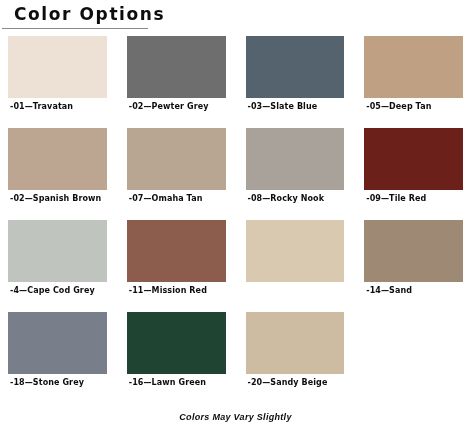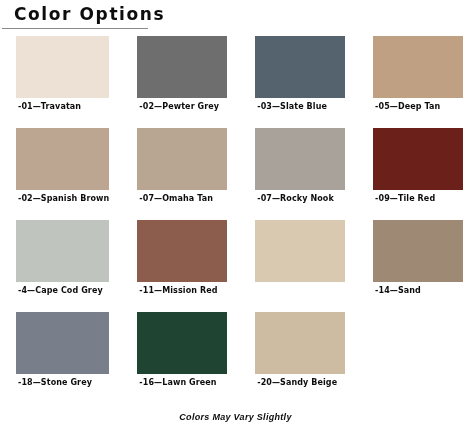--- a/index.html
+++ b/index.html
@@ -50,21 +50,20 @@
     margin: 7px 0 0 0;
     padding: 0 8px 0 8px;
     display: grid;
     grid-template-columns: repeat(4, 1fr);
     column-gap: 20px;
     row-gap: 0px;
   }
   .cell {
     display: flex;
     flex-direction: column;
-    margin-left: 8px;
   }
   .swatch {
     width: 100%;
     height: 62px;
     display: block;
   }
   .swatch-label {
     font-family: "DejaVu Sans", sans-serif;
     font-weight: bold;
     font-size: 8px;
@@ -120,21 +119,21 @@
       <div class="cell">
         <div class="swatch" style="background: rgb(188, 166, 146);"></div>
         <div class="swatch-label">-02—Spanish Brown</div>
       </div>
       <div class="cell">
         <div class="swatch" style="background: rgb(184, 166, 147);"></div>
         <div class="swatch-label">-07—Omaha Tan</div>
       </div>
       <div class="cell">
         <div class="swatch" style="background: rgb(169, 162, 154);"></div>
-        <div class="swatch-label">-07—Rocky Nook</div>
+        <div class="swatch-label">-08—Rocky Nook</div>
       </div>
       <div class="cell">
         <div class="swatch" style="background: rgb(107, 32, 25);"></div>
         <div class="swatch-label">-09—Tile Red</div>
       </div>
       <div class="cell">
         <div class="swatch" style="background: rgb(191, 196, 190);"></div>
         <div class="swatch-label">-4—Cape Cod Grey</div>
       </div>
       <div class="cell">

